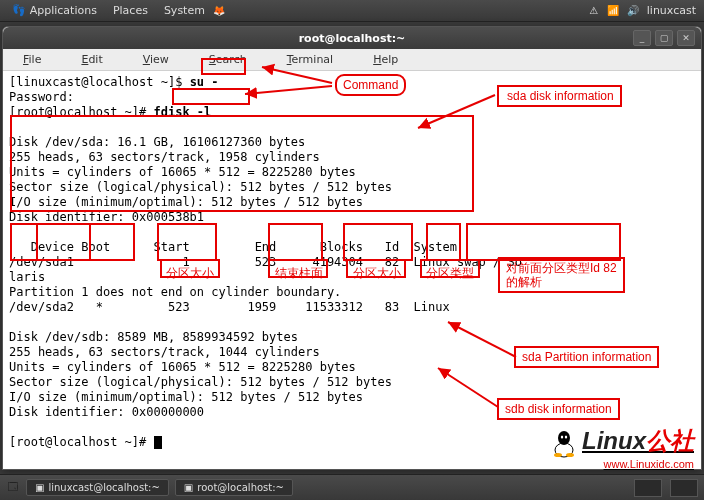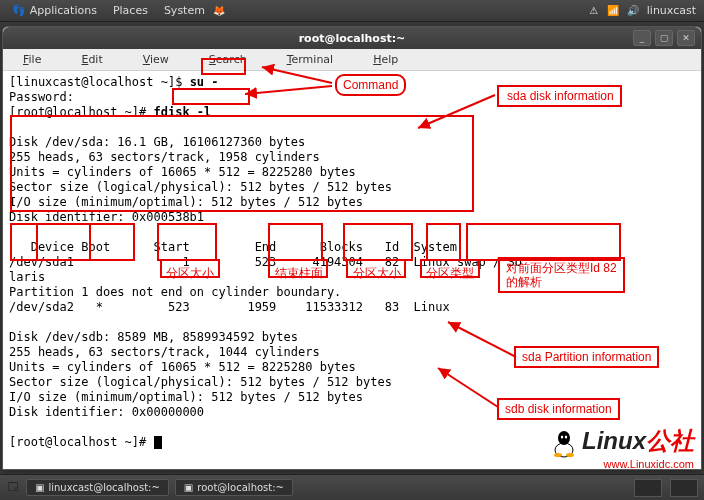--- a/index.html
+++ b/index.html
@@ -115,20 +115,21 @@
   .desk-switch + .desk-switch { margin-left: 2px; }
 
   
   .watermark {
     position: absolute;
     right: 10px;
     bottom: 30px;
     text-align: right;
     font-family: sans-serif;
     pointer-events: none;
+    text-decoration: underline;
   }
   .watermark .brand { font-size: 24px; font-weight: bold; font-style: italic; }
   .watermark .brand .l { color: #222; }
   .watermark .brand .gs { color: #e60000; }
   .watermark .url { font-size: 11px; color: #d00; }
   .tux { display: inline-block; vertical-align: middle; margin-right: 4px; }
 </style>
 </head>
 <body>
 

